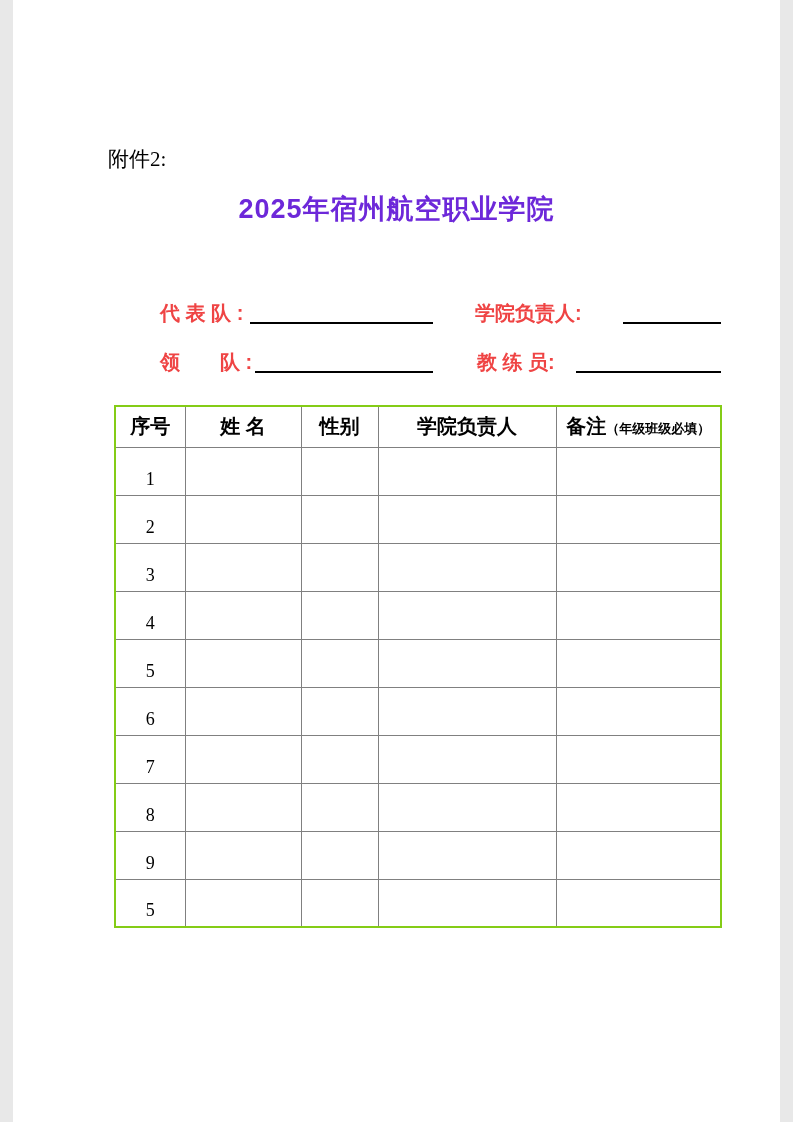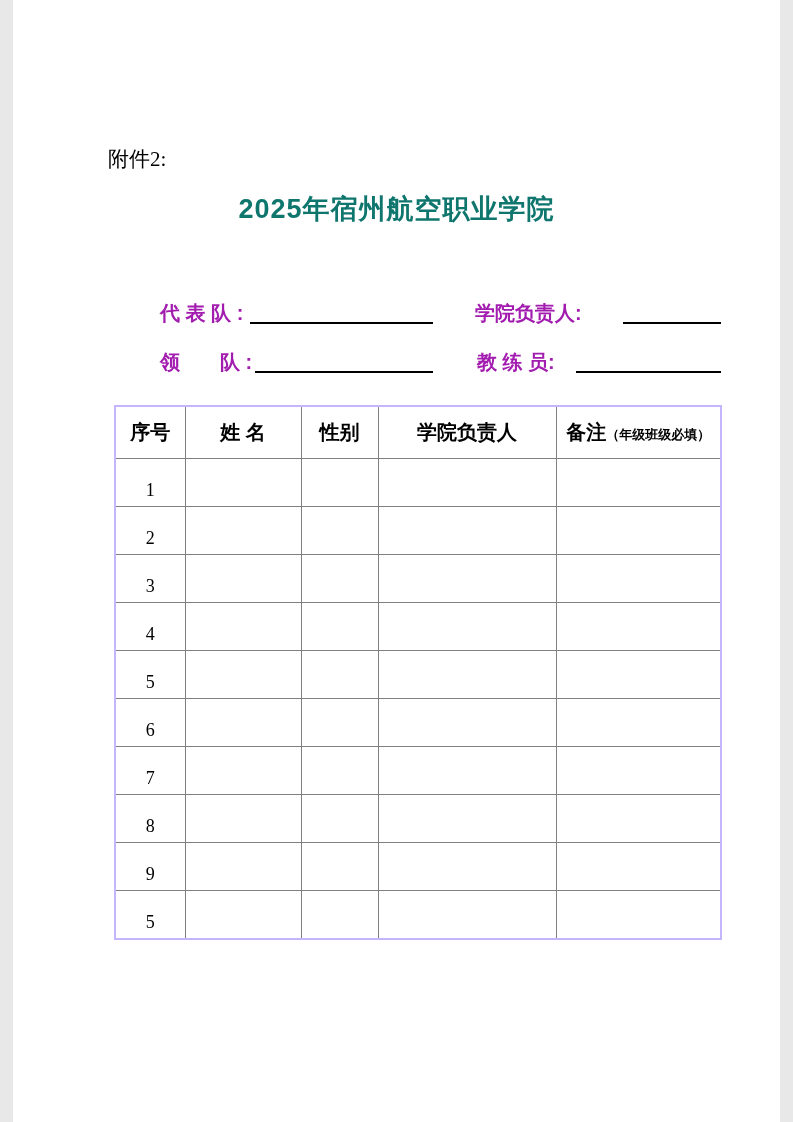--- a/index.html
+++ b/index.html
@@ -27,32 +27,32 @@
 
   .title-line {
     position: absolute;
     left: 0;
     width: 100%;
     text-align: center;
     font-weight: 700;
     font-size: 27px;
     line-height: 32px;
     letter-spacing: 1px;
-    color: #0f766e;
+    color: #6d28d9;
   }
   .title-line-1 { top: 193px; }
   .title-line-2 { top: 237px; }
 
   .form-label {
     position: absolute;
     font-weight: 700;
     font-size: 20px;
     line-height: 22px;
     white-space: pre;
-    color: #a21caf;
+    color: #ef4444;
   }
   .lbl-team            { left: 147px; top: 302px; }
   .lbl-college-manager { left: 462px; top: 302px; text-align: center; }
   .lbl-leader          { left: 147px; top: 351px; }
   .lbl-coach           { left: 464px; top: 351px; }
 
   .fill-line {
     position: absolute;
     height: 20px;
     border-bottom: 2px solid #000;
@@ -67,33 +67,33 @@
 
   table.roster {
     position: absolute;
     left: 101px;
     top: 405px;
     width: 606px;
     border-collapse: collapse;
     table-layout: fixed;
   }
   table.roster, table.roster tr, table.roster td, table.roster th { color: #000; }
-  table.roster { border: 2px solid #c4b5fd; }
+  table.roster { border: 2px solid #84cc16; }
   table.roster th, table.roster td { border: 1px solid #808080; }
 
   table.roster th {
     height: 41px;
     font-weight: 700;
     font-size: 20px;
     text-align: center;
     vertical-align: middle;
     white-space: nowrap;
     overflow: hidden;
   }
-  th.remark-th { font-size: 20px; padding: 12px 2px; }
+  th.remark-th { font-size: 20px; padding: 0 2px; }
   .remark-note { font-size: 13px; font-weight: 700; letter-spacing: 0; }
 
   table.roster td {
     height: 48px;
     vertical-align: bottom;
     padding-bottom: 5px;
   }
   td.no-cell {
     text-align: center;
     font-family: "Liberation Serif", "DejaVu Serif", serif;

